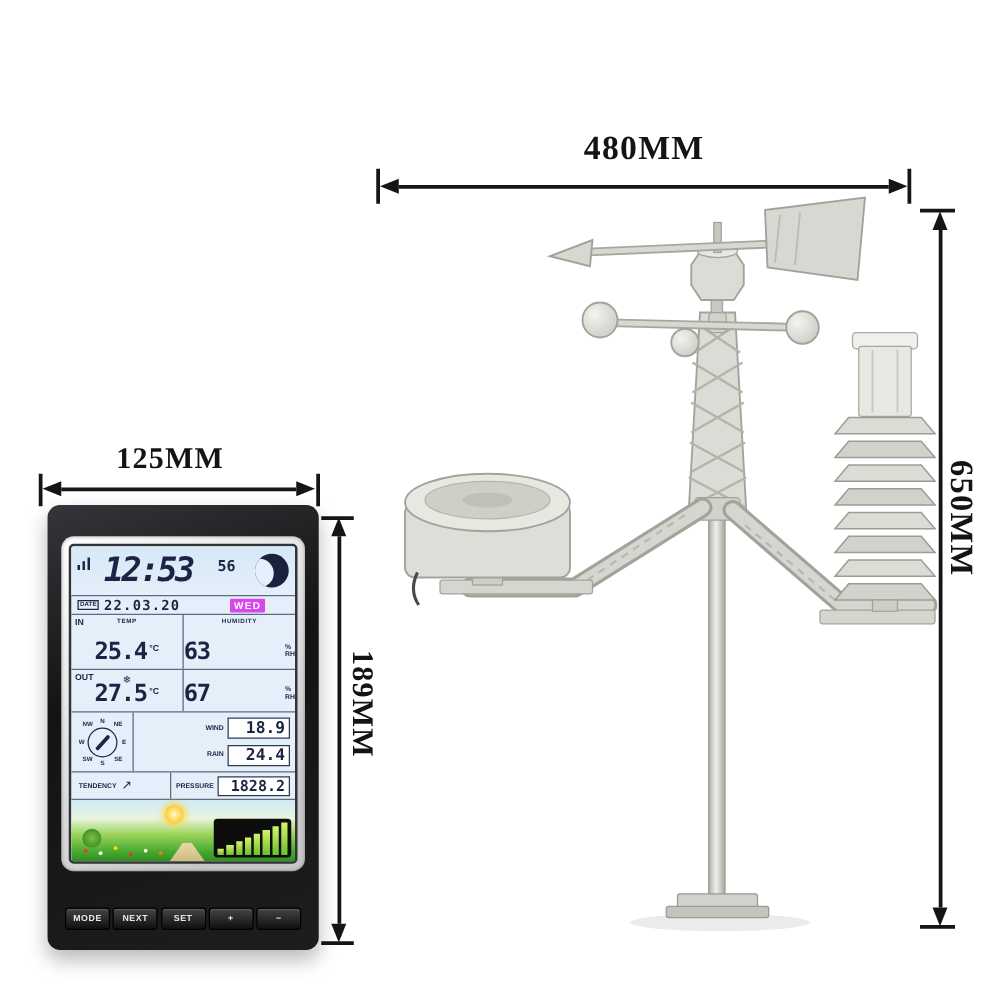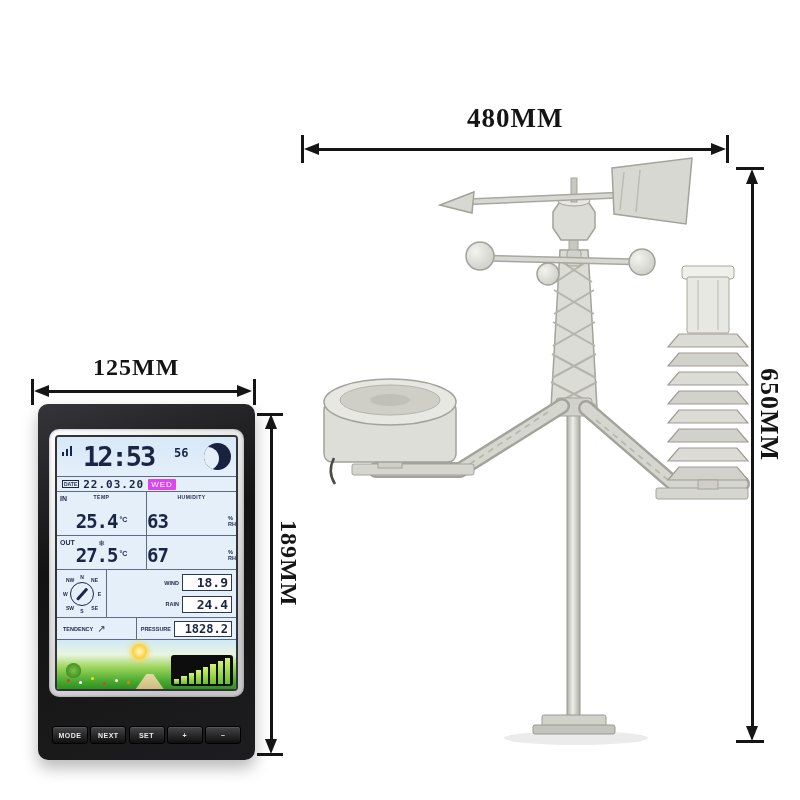--- a/index.html
+++ b/index.html
@@ -29,33 +29,33 @@
   .screen-frame{position:absolute;left:11px;top:25px;width:195px;height:268px;border-radius:10px;
     background:linear-gradient(145deg,#fdfdfd,#c7c7c9 85%);padding:6px;box-sizing:border-box;
     box-shadow:inset 0 0 3px rgba(0,0,0,.4);}
   .lcd{width:100%;height:100%;box-sizing:border-box;border:2px solid #323436;border-radius:4px;
     background:#e4effa;display:flex;flex-direction:column;overflow:hidden;
     font-family:"Liberation Sans",sans-serif;color:#1a2545;}
   .lrow{flex:none;border-bottom:1.5px solid #5d6b80;position:relative;box-sizing:border-box;}
   .digits{font-family:"DejaVu Sans Mono",monospace;font-weight:bold;color:#1a2545;}
 
   .r-time{height:40px;background:linear-gradient(#d7e8f7,#e4effa);}
-  .time-main{position:absolute;left:26px;top:4px;font-size:27px;letter-spacing:-2px;}
+  .time-main{position:absolute;left:26px;top:4px;font-size:27px;letter-spacing:-2px;font-style:italic;}
   .time-sec{position:absolute;left:117px;top:9px;font-size:12px;}
   .rf{position:absolute;left:5px;top:8px;width:13px;height:11px;}
   .rf b{position:absolute;bottom:0;width:2px;background:#1b2647;}
   .rf b:nth-child(1){left:0;height:4px;}.rf b:nth-child(2){left:4px;height:7px;}.rf b:nth-child(3){left:8px;height:10px;}
   .moon{position:absolute;right:5px;top:6px;width:27px;height:27px;border-radius:50%;
     background:#18223f;overflow:hidden;}
   .moon::before{content:"";position:absolute;left:-8px;top:4px;width:23px;height:23px;border-radius:50%;background:#e4effa;}
 
   .r-date{height:15px;display:flex;align-items:center;gap:4px;padding-left:5px;}
   .date-tag{font-size:5px;font-weight:bold;border:1px solid #1b2647;padding:0 1px;}
   .date-val{font-size:11px;letter-spacing:1px;}
-  .weekday{font-size:8px;font-weight:normal;background:#d946ef;color:#fff;padding:1px 3px;border-radius:1px;letter-spacing:1px;}
+  .weekday{font-size:8px;font-weight:bold;background:#d946ef;color:#fff;padding:1px 3px;border-radius:1px;letter-spacing:1px;margin-left:36px;}
 
   .r-in{height:44px;display:flex;}
   .r-out{height:34px;display:flex;}
   .half{flex:1;position:relative;display:flex;align-items:flex-end;justify-content:center;padding-bottom:3px;}
   .half.rgt{border-left:1.5px solid #5d6b80;justify-content:space-between;}
   .tag{position:absolute;left:3px;top:3px;font-size:7px;font-weight:bold;}
   .hdr{position:absolute;top:2px;left:50%;transform:translateX(-50%);font-size:5px;font-weight:bold;letter-spacing:.5px;}
   .big{font-size:19px;letter-spacing:-1px;margin-top:28px;}
   .unit-c{font-size:7px;font-weight:bold;margin:0 0 9px 2px;}
   .u2{display:inline-block;margin:0 0 5px 2px;}

